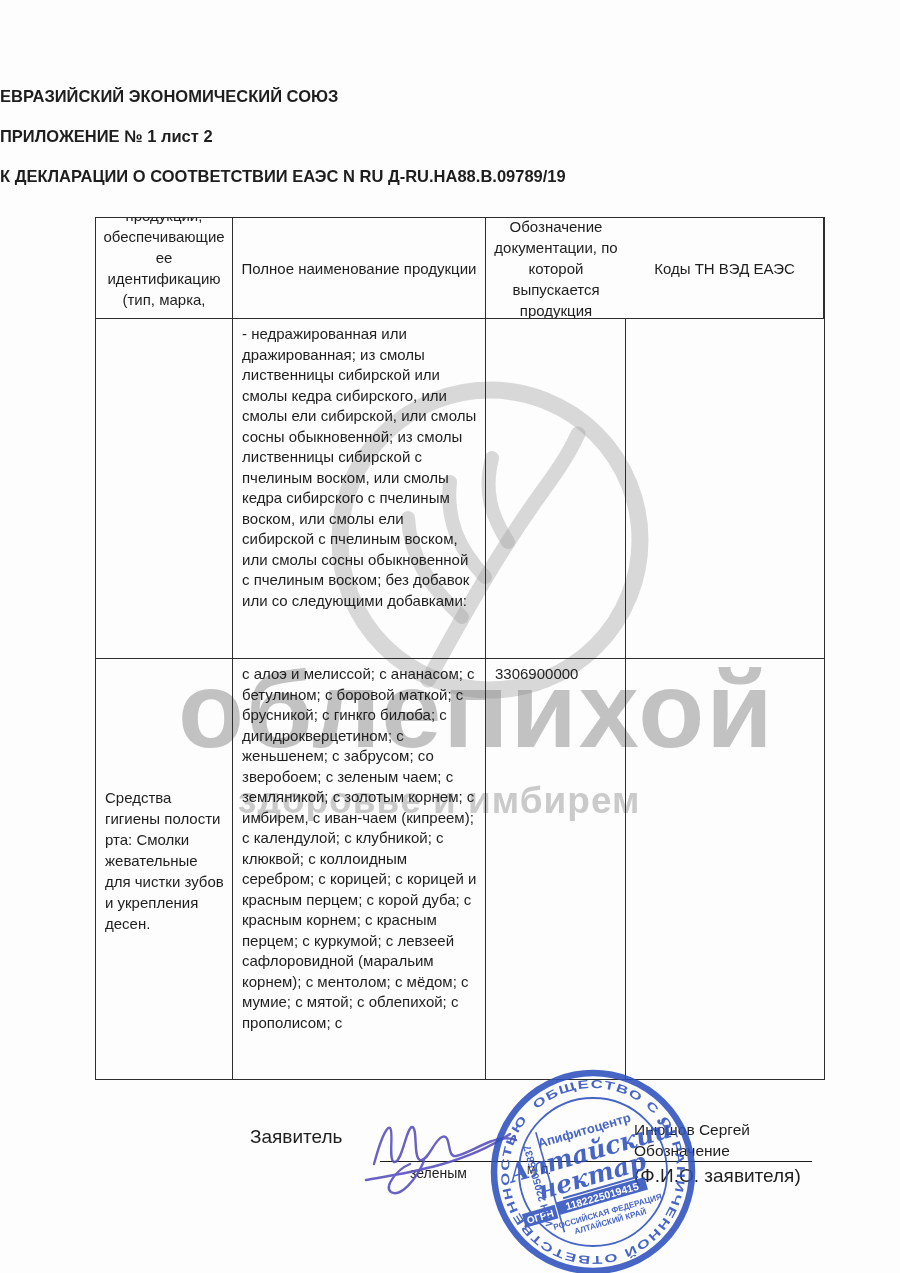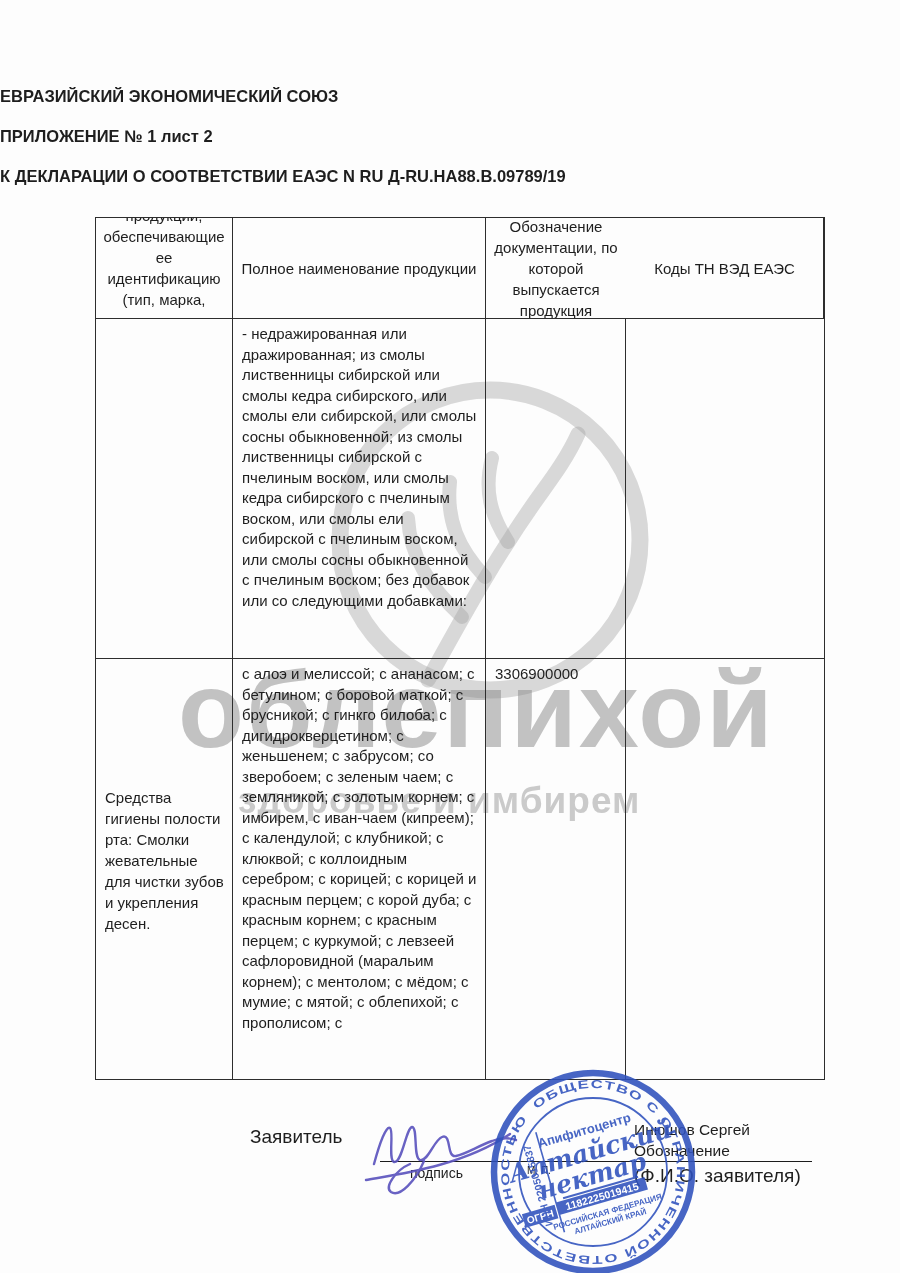--- a/index.html
+++ b/index.html
@@ -81,21 +81,21 @@
     <div class="cell lastcol"></div>
 
     <div class="cell name lastrow">Средства гигиены полости рта: Смолки жевательные для чистки зубов и укрепления десен.</div>
     <div class="cell lastrow">с алоэ и мелиссой; с ананасом; с бетулином; с боровой маткой; с брусникой; с гинкго билоба; с дигидрокверцетином; с женьшенем; с забрусом; со зверобоем; с зеленым чаем; с земляникой; с золотым корнем; с имбирем, с иван-чаем (кипреем); с календулой; с клубникой; с клюквой; с коллоидным серебром; с корицей; с корицей и красным перцем; с корой дуба; с красным корнем; с красным перцем; с куркумой; с левзеей сафлоровидной (маральим корнем); с ментолом; с мёдом; с мумие; с мятой; с облепихой; с прополисом; с</div>
     <div class="cell lastrow">3306900000</div>
   </div>
 
   <div class="ftext applicant">Заявитель</div>
 
   <div class="sigline line1"></div>
-  <div class="ftext caption podpis">подпись</div>
+  <div class="ftext caption podpis">зеленым</div>
   <div class="ftext mp">М. П.</div>
 
   <div class="sigline line2"></div>
   <div class="ftext fio-name">Инюшов Сергей Обозначение</div>
   <div class="ftext fio-cap">(Ф.И.О. заявителя)</div>
 
   <svg class="sig" width="210" height="100" viewBox="0 0 210 100">
     <g fill="none" stroke="#5952bd" stroke-width="2.4" stroke-linecap="round">
       <path d="M14 60 C 20 38 26 22 30 24 C 34 27 28 56 34 58 C 42 60 46 24 52 23 C 58 23 53 54 60 56 C 68 58 74 36 82 33 C 92 29 86 54 96 52 C 106 50 118 42 132 37 C 142 33 150 34 156 36"></path>
       <path d="M6 76 C 40 70 102 62 150 30"></path>

